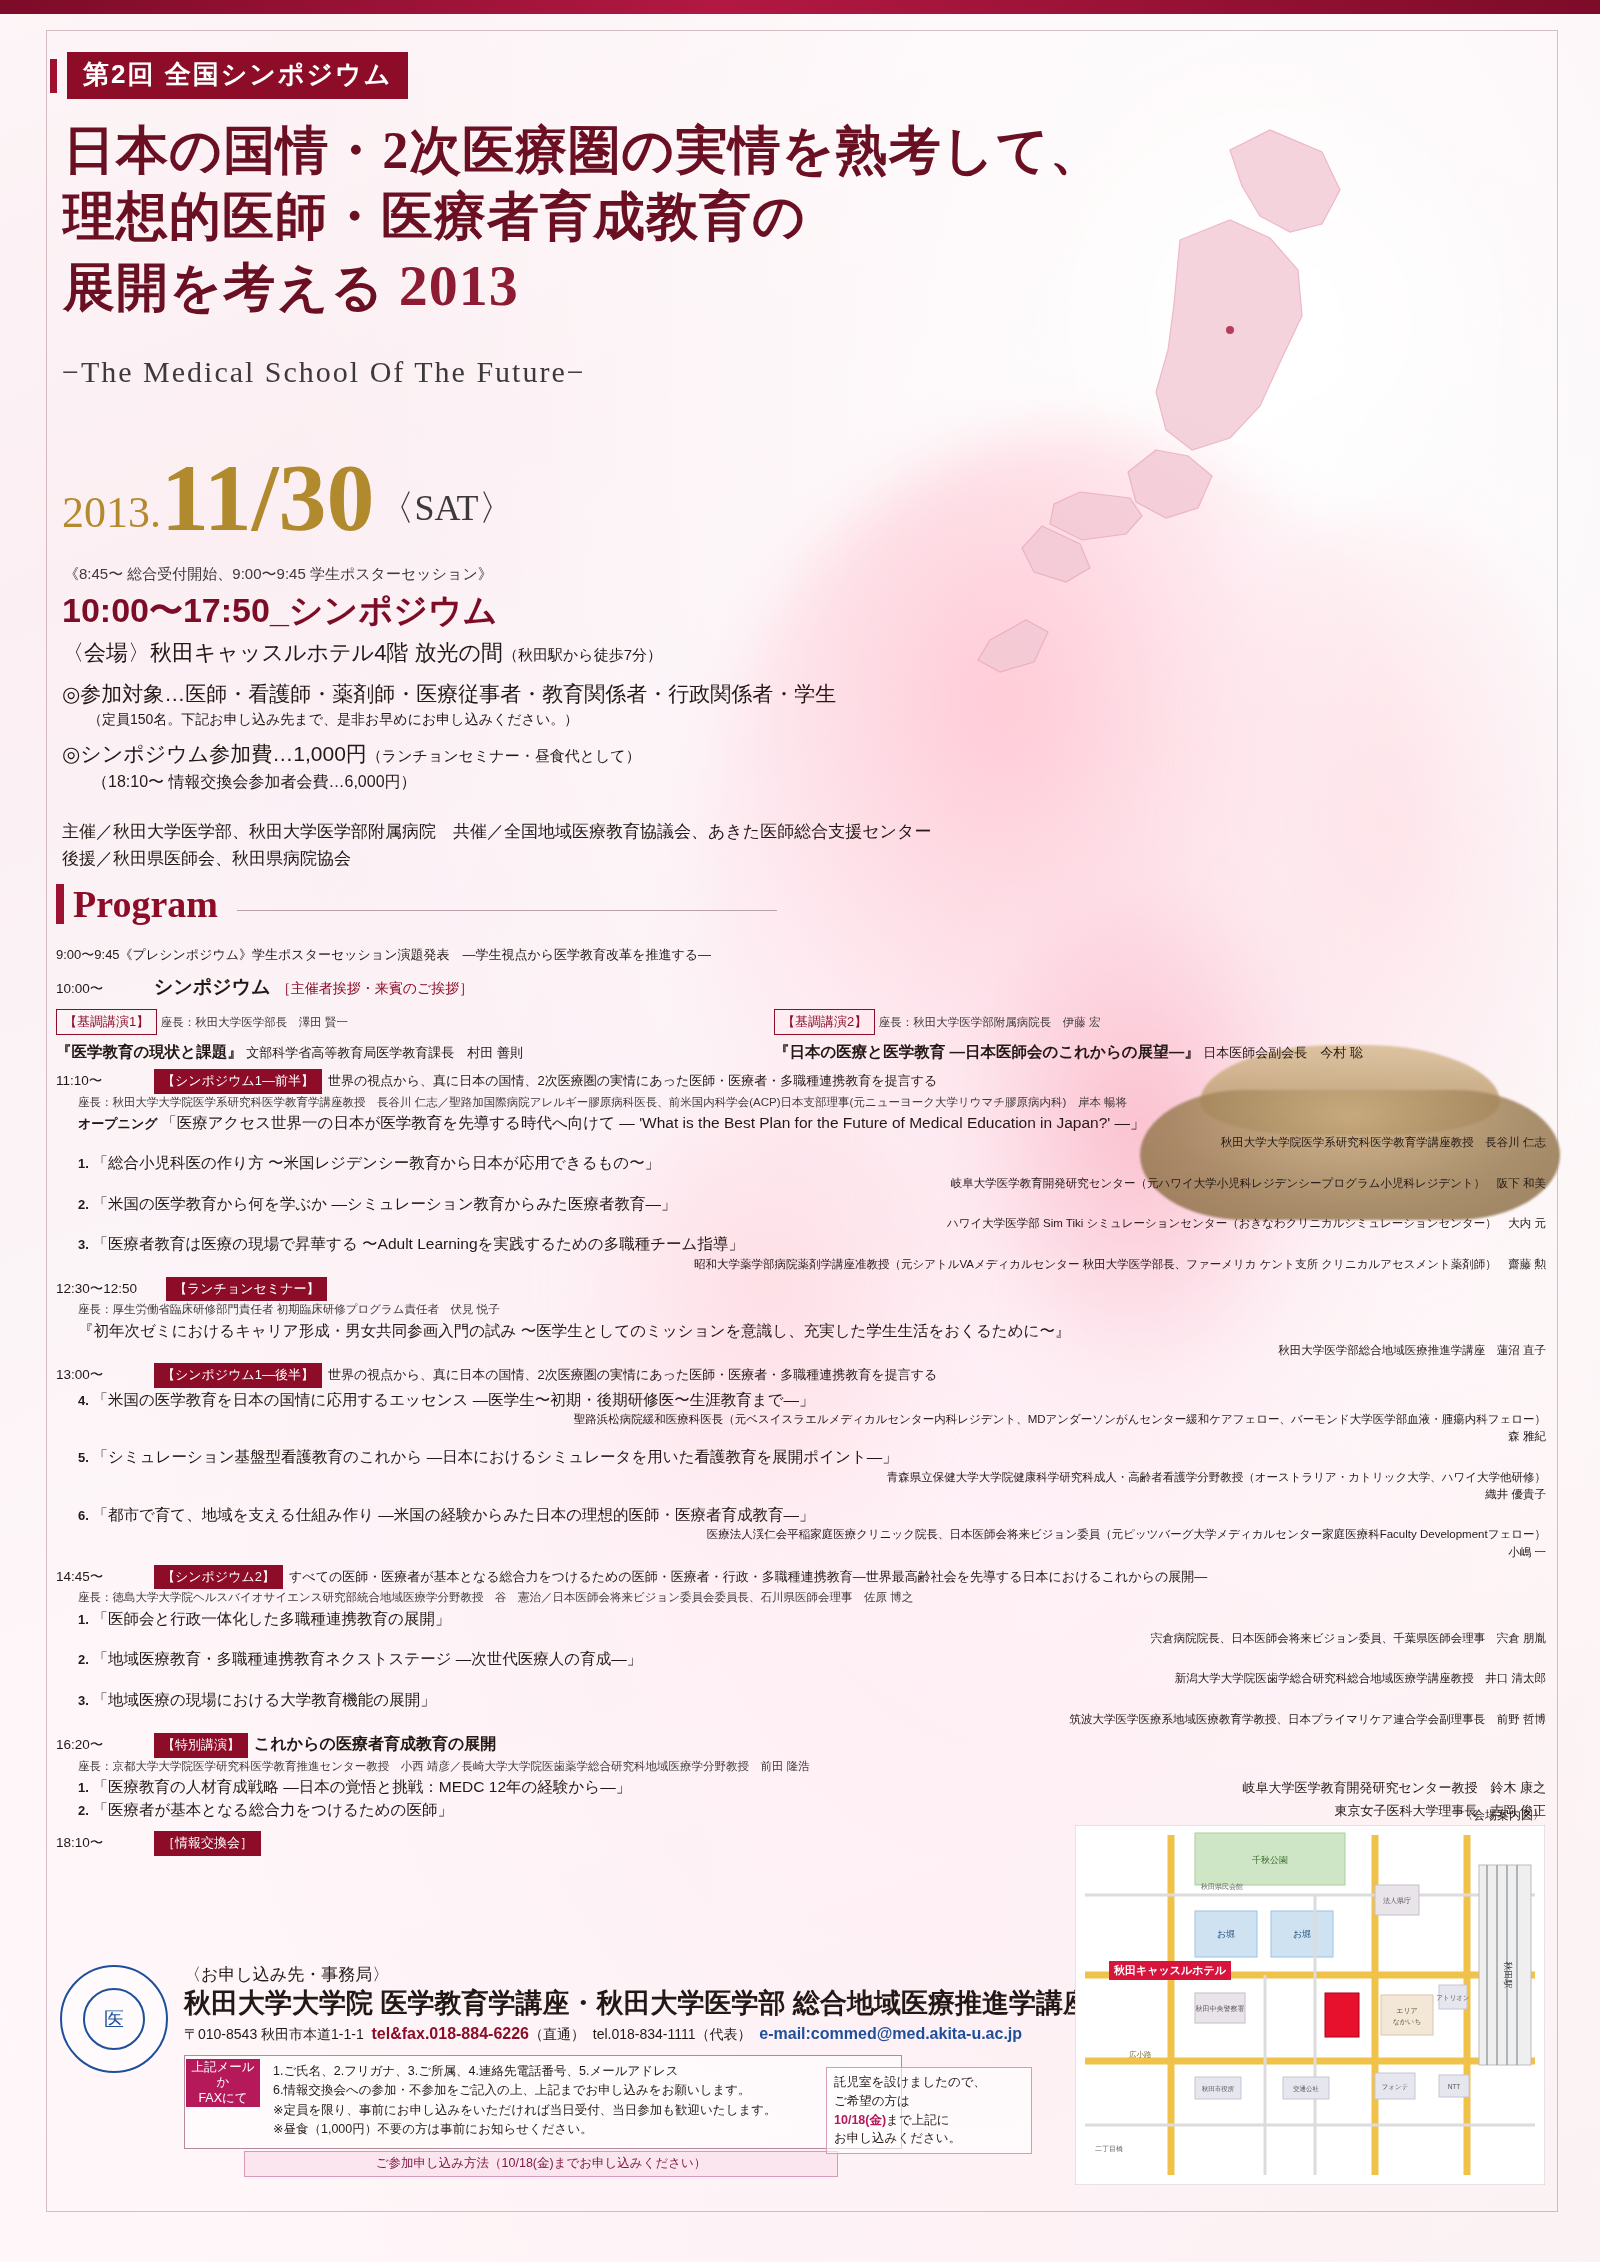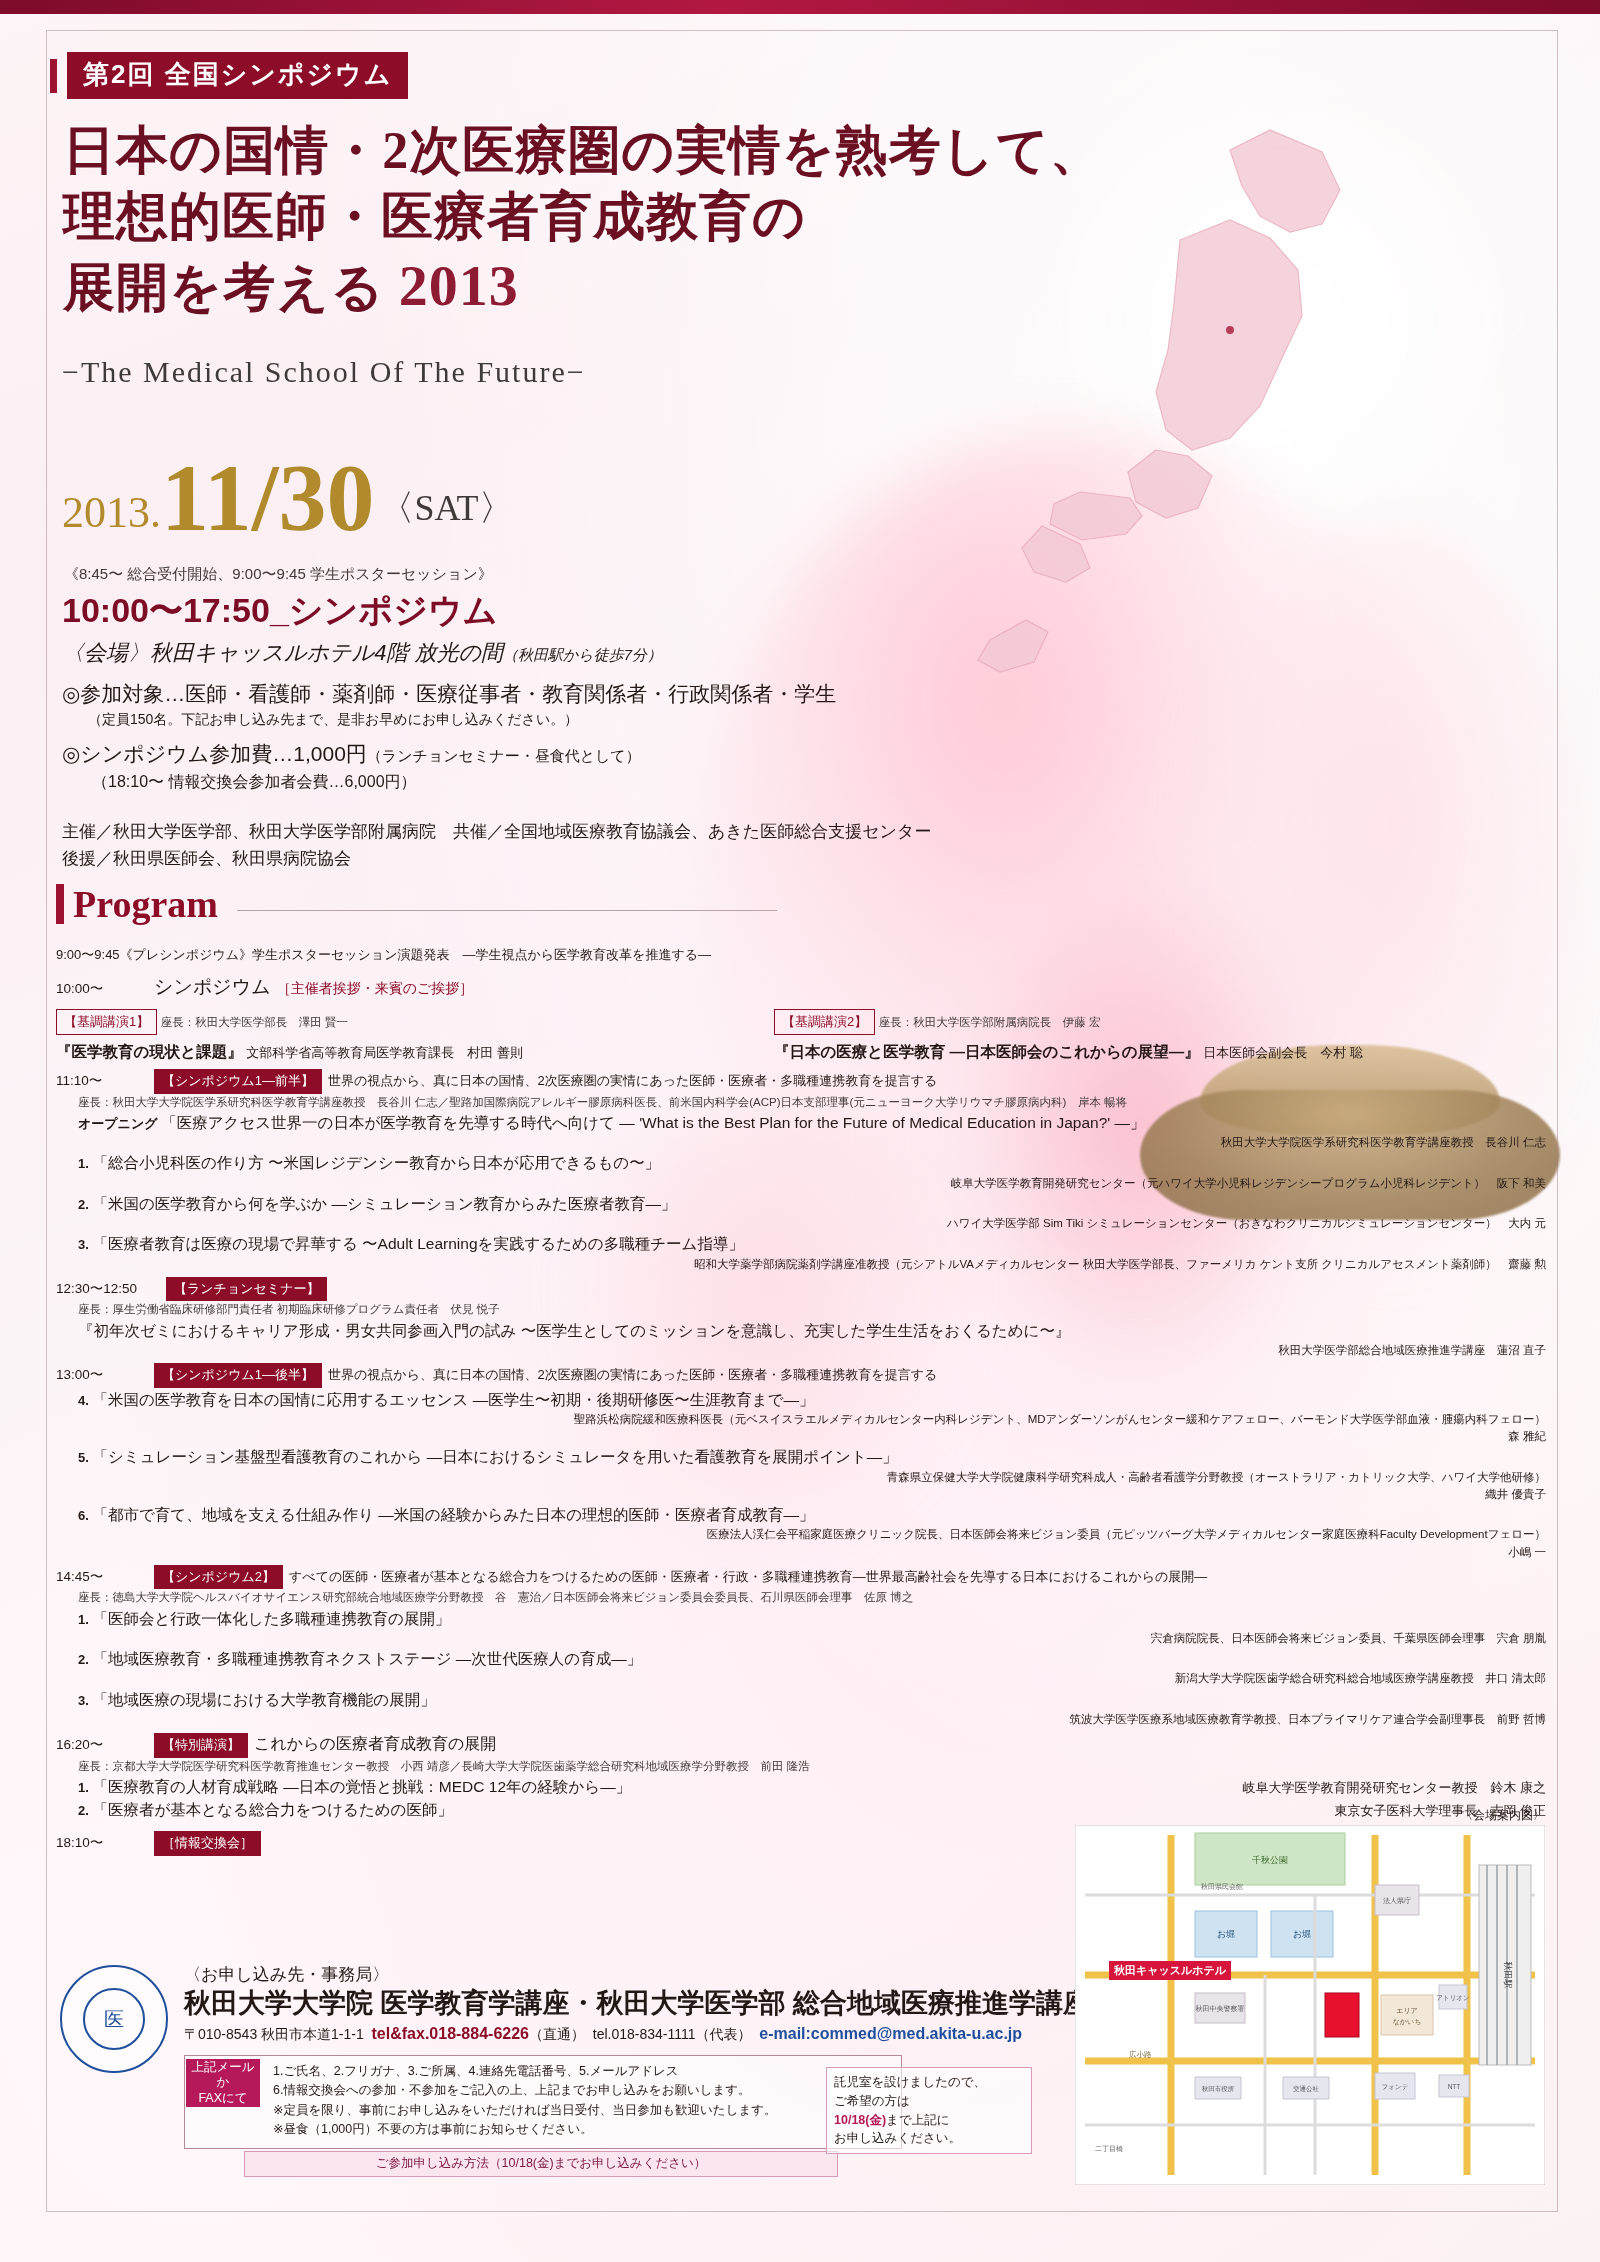--- a/index.html
+++ b/index.html
@@ -38,40 +38,40 @@
      font-family:"Liberation Serif","DejaVu Serif",serif;text-shadow:0 1px 0 rgba(255,255,255,.6);}
   h1.main .yr{color:#8d1b33;font-size:58px;}
   .sub-en{position:absolute;left:62px;top:355px;font-size:30px;color:#3d3a3a;letter-spacing:2px;font-family:"Liberation Serif","DejaVu Serif",serif;}
 
   .date{position:absolute;left:62px;top:455px;display:flex;align-items:flex-end;color:#b48a2e;font-family:"Liberation Serif","DejaVu Serif",serif;}
   .date .y{font-size:44px;line-height:1;padding-bottom:6px;}
   .date .d{font-size:96px;line-height:.9;font-weight:bold;color:#b08a2c;}
   .date .w{font-size:36px;color:#3e3a39;padding-bottom:8px;margin-left:4px;}
   .recep{position:absolute;left:64px;top:565px;font-size:15px;color:#3e3a39;}
   .time{position:absolute;left:62px;top:588px;font-size:34px;color:#7d0d26;font-weight:bold;}
-  .venue{position:absolute;left:62px;top:638px;font-size:22px;color:#231815;font-style:italic;}
+  .venue{position:absolute;left:62px;top:638px;font-size:22px;color:#231815;}
   .venue .small{font-size:15px;}
   .bullet1{position:absolute;left:62px;top:680px;font-size:21px;}
   .bullet1 .s{font-size:14px;display:block;margin-top:3px;margin-left:26px;}
   .bullet2{position:absolute;left:62px;top:740px;font-size:21px;}
   .bullet2 .s{font-size:16px;display:block;margin-top:4px;margin-left:30px;}
   .org{position:absolute;left:62px;top:818px;font-size:17px;line-height:1.6;}
 
   .progtitle{position:absolute;left:56px;top:882px;display:flex;align-items:center;gap:9px;}
   .progtitle .bar{width:8px;height:40px;background:#9d1230;}
   .progtitle .t{font-size:38px;color:#8d0c28;font-weight:bold;font-family:"Liberation Serif","DejaVu Serif",serif;}
   .progtitle .line{width:540px;height:1px;background:#b9a3a8;margin-left:10px;margin-top:12px;}
 
   .program{position:absolute;left:56px;top:945px;width:1490px;font-size:13px;line-height:1.5;}
   .row{margin-bottom:2px;position:relative;}
   .pre{font-size:13px;color:#231815;}
   .tline{display:flex;align-items:baseline;gap:6px;}
   .clk{width:92px;flex:0 0 92px;font-size:13.5px;}
   .chip{background:#8d0c28;color:#fff;font-size:13px;padding:2px 8px 3px;display:inline-block;}
-  .big{font-size:19px;font-weight:normal;color:#231815;}
+  .big{font-size:19px;font-weight:bold;color:#231815;}
   .kibox{border:1px solid #8d0c28;color:#8d0c28;font-size:13px;padding:2px 7px;display:inline-block;}
   .zacho{font-size:11.5px;color:#3e3a39;margin-left:0;}
   .title-q{font-size:15.5px;}
   .title-q.b{font-weight:bold;}
   .ind{margin-left:22px;}
   .num{font-weight:bold;}
   .aff{font-size:11.5px;text-align:right;display:block;}
   .flexrow{display:flex;justify-content:space-between;align-items:baseline;gap:12px;}
   .nm{white-space:nowrap;font-size:13px;}
 

